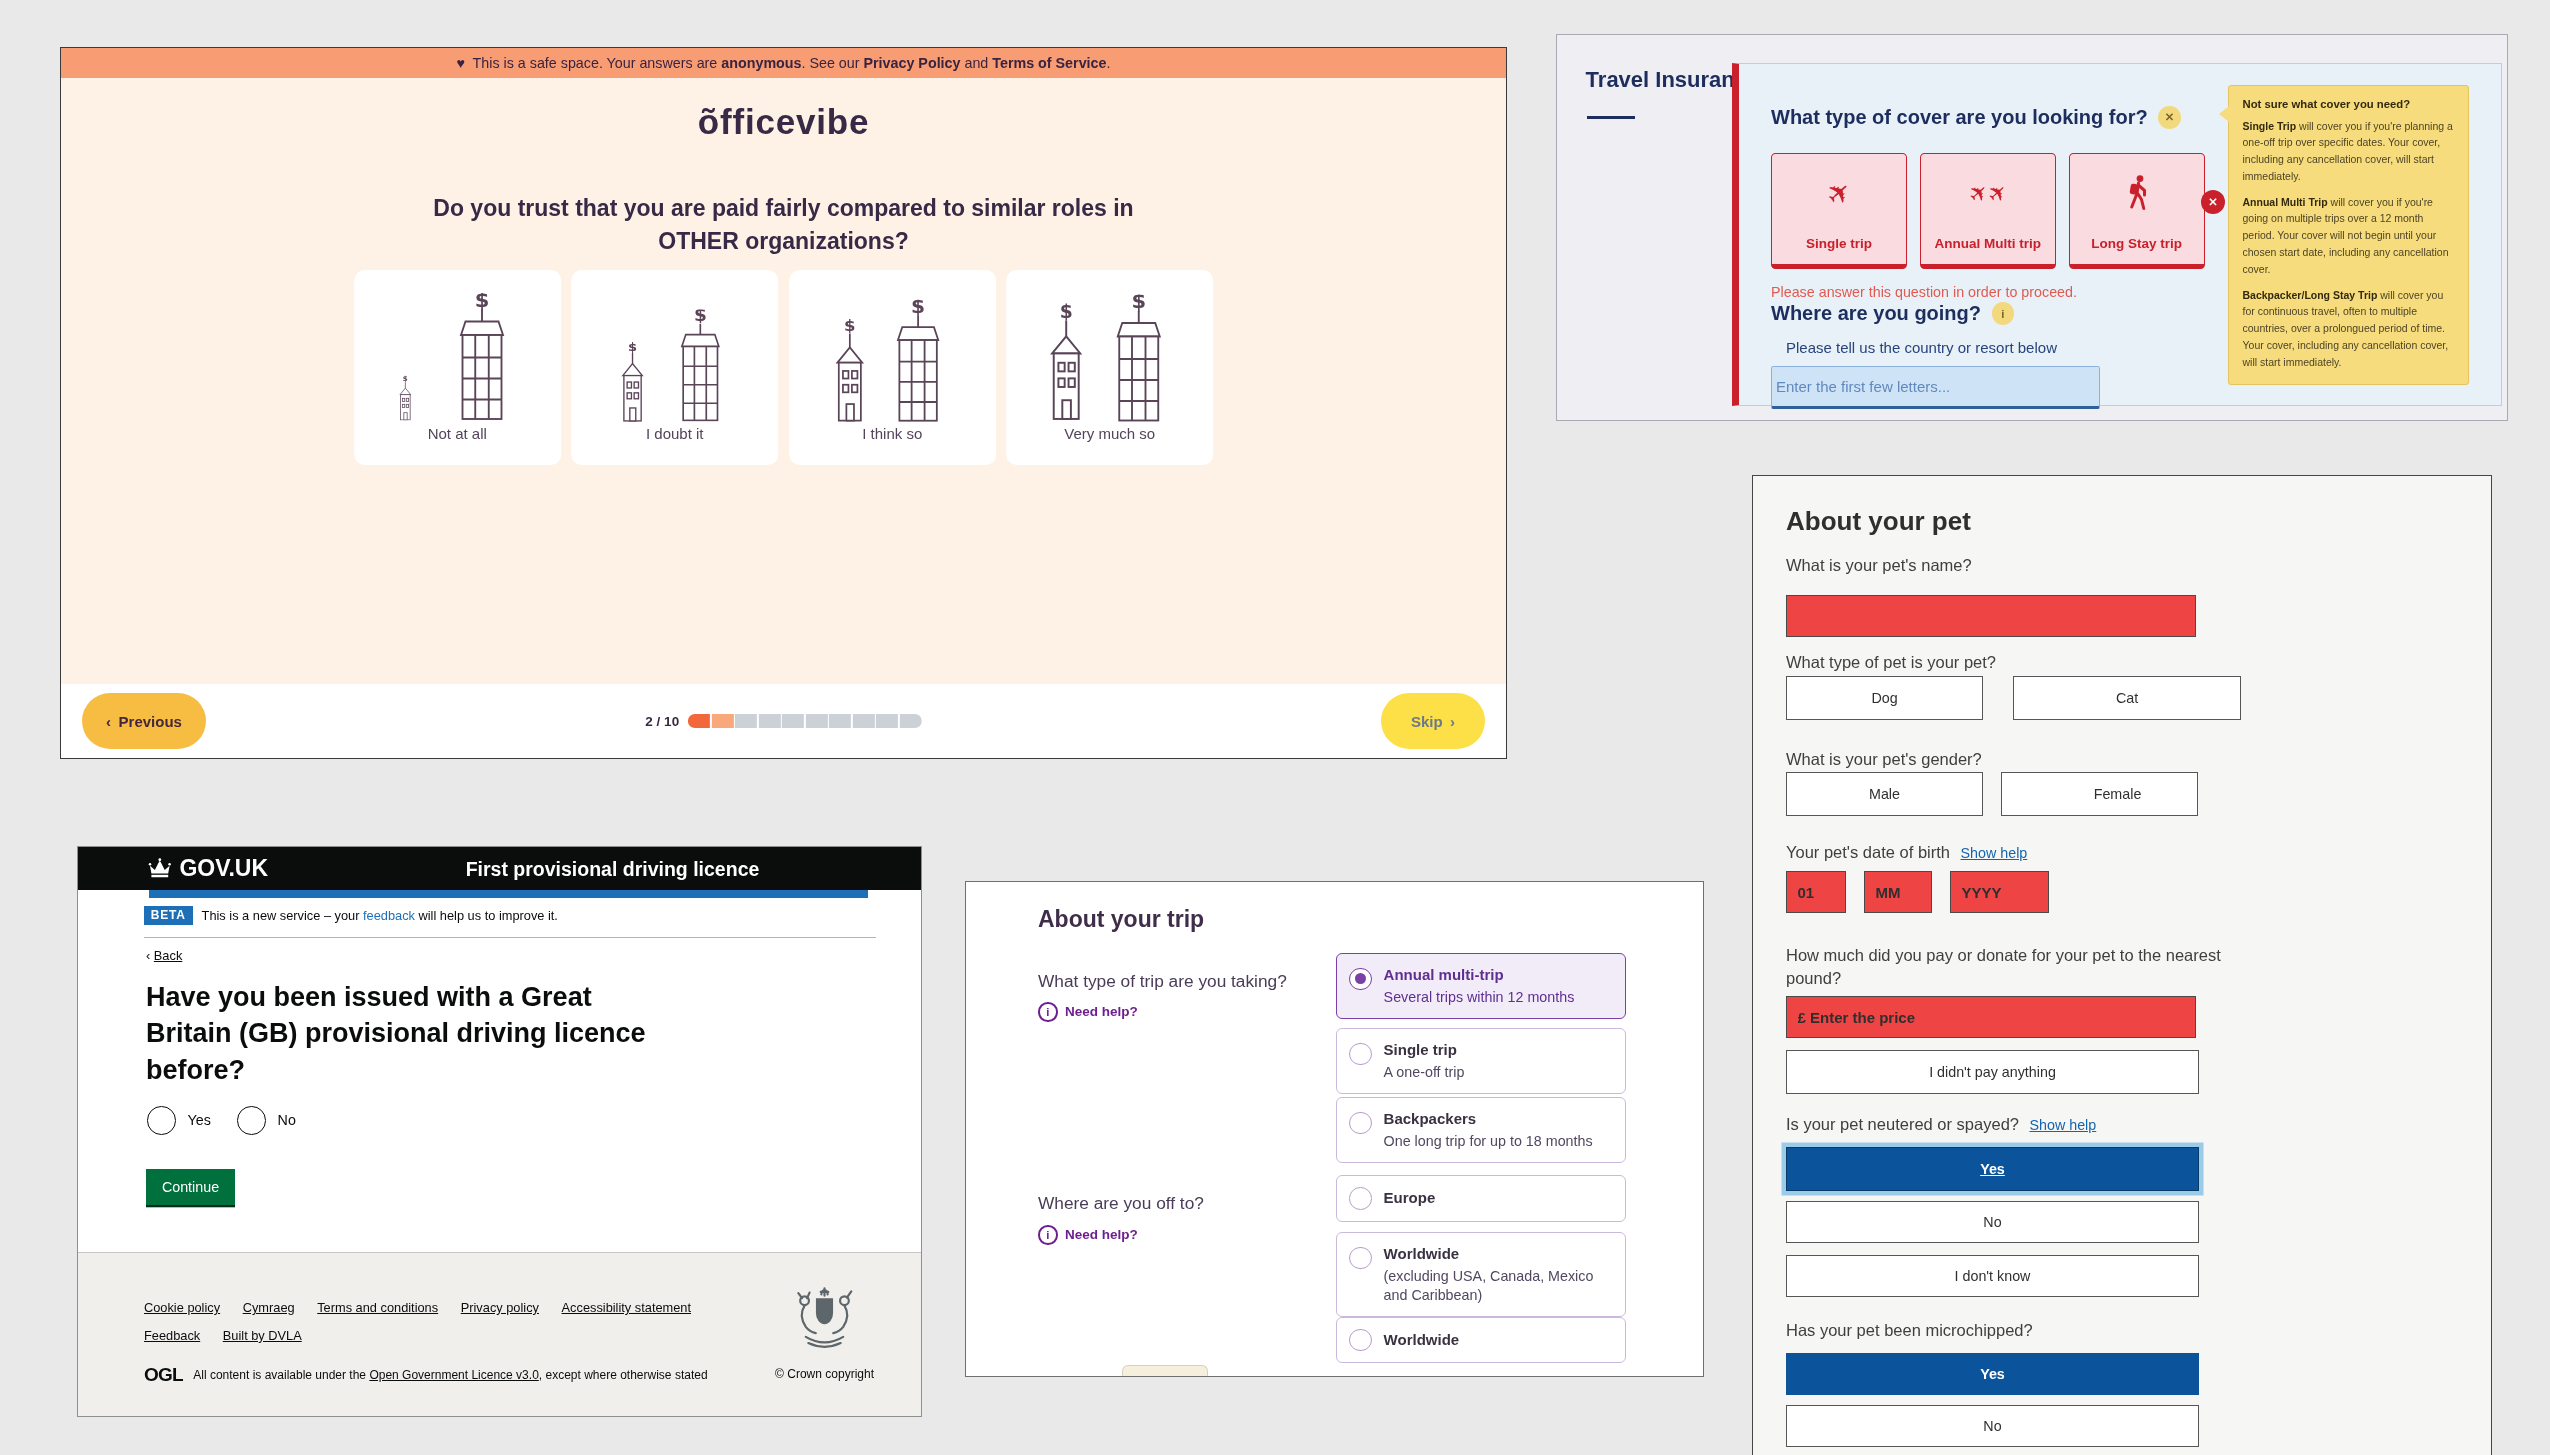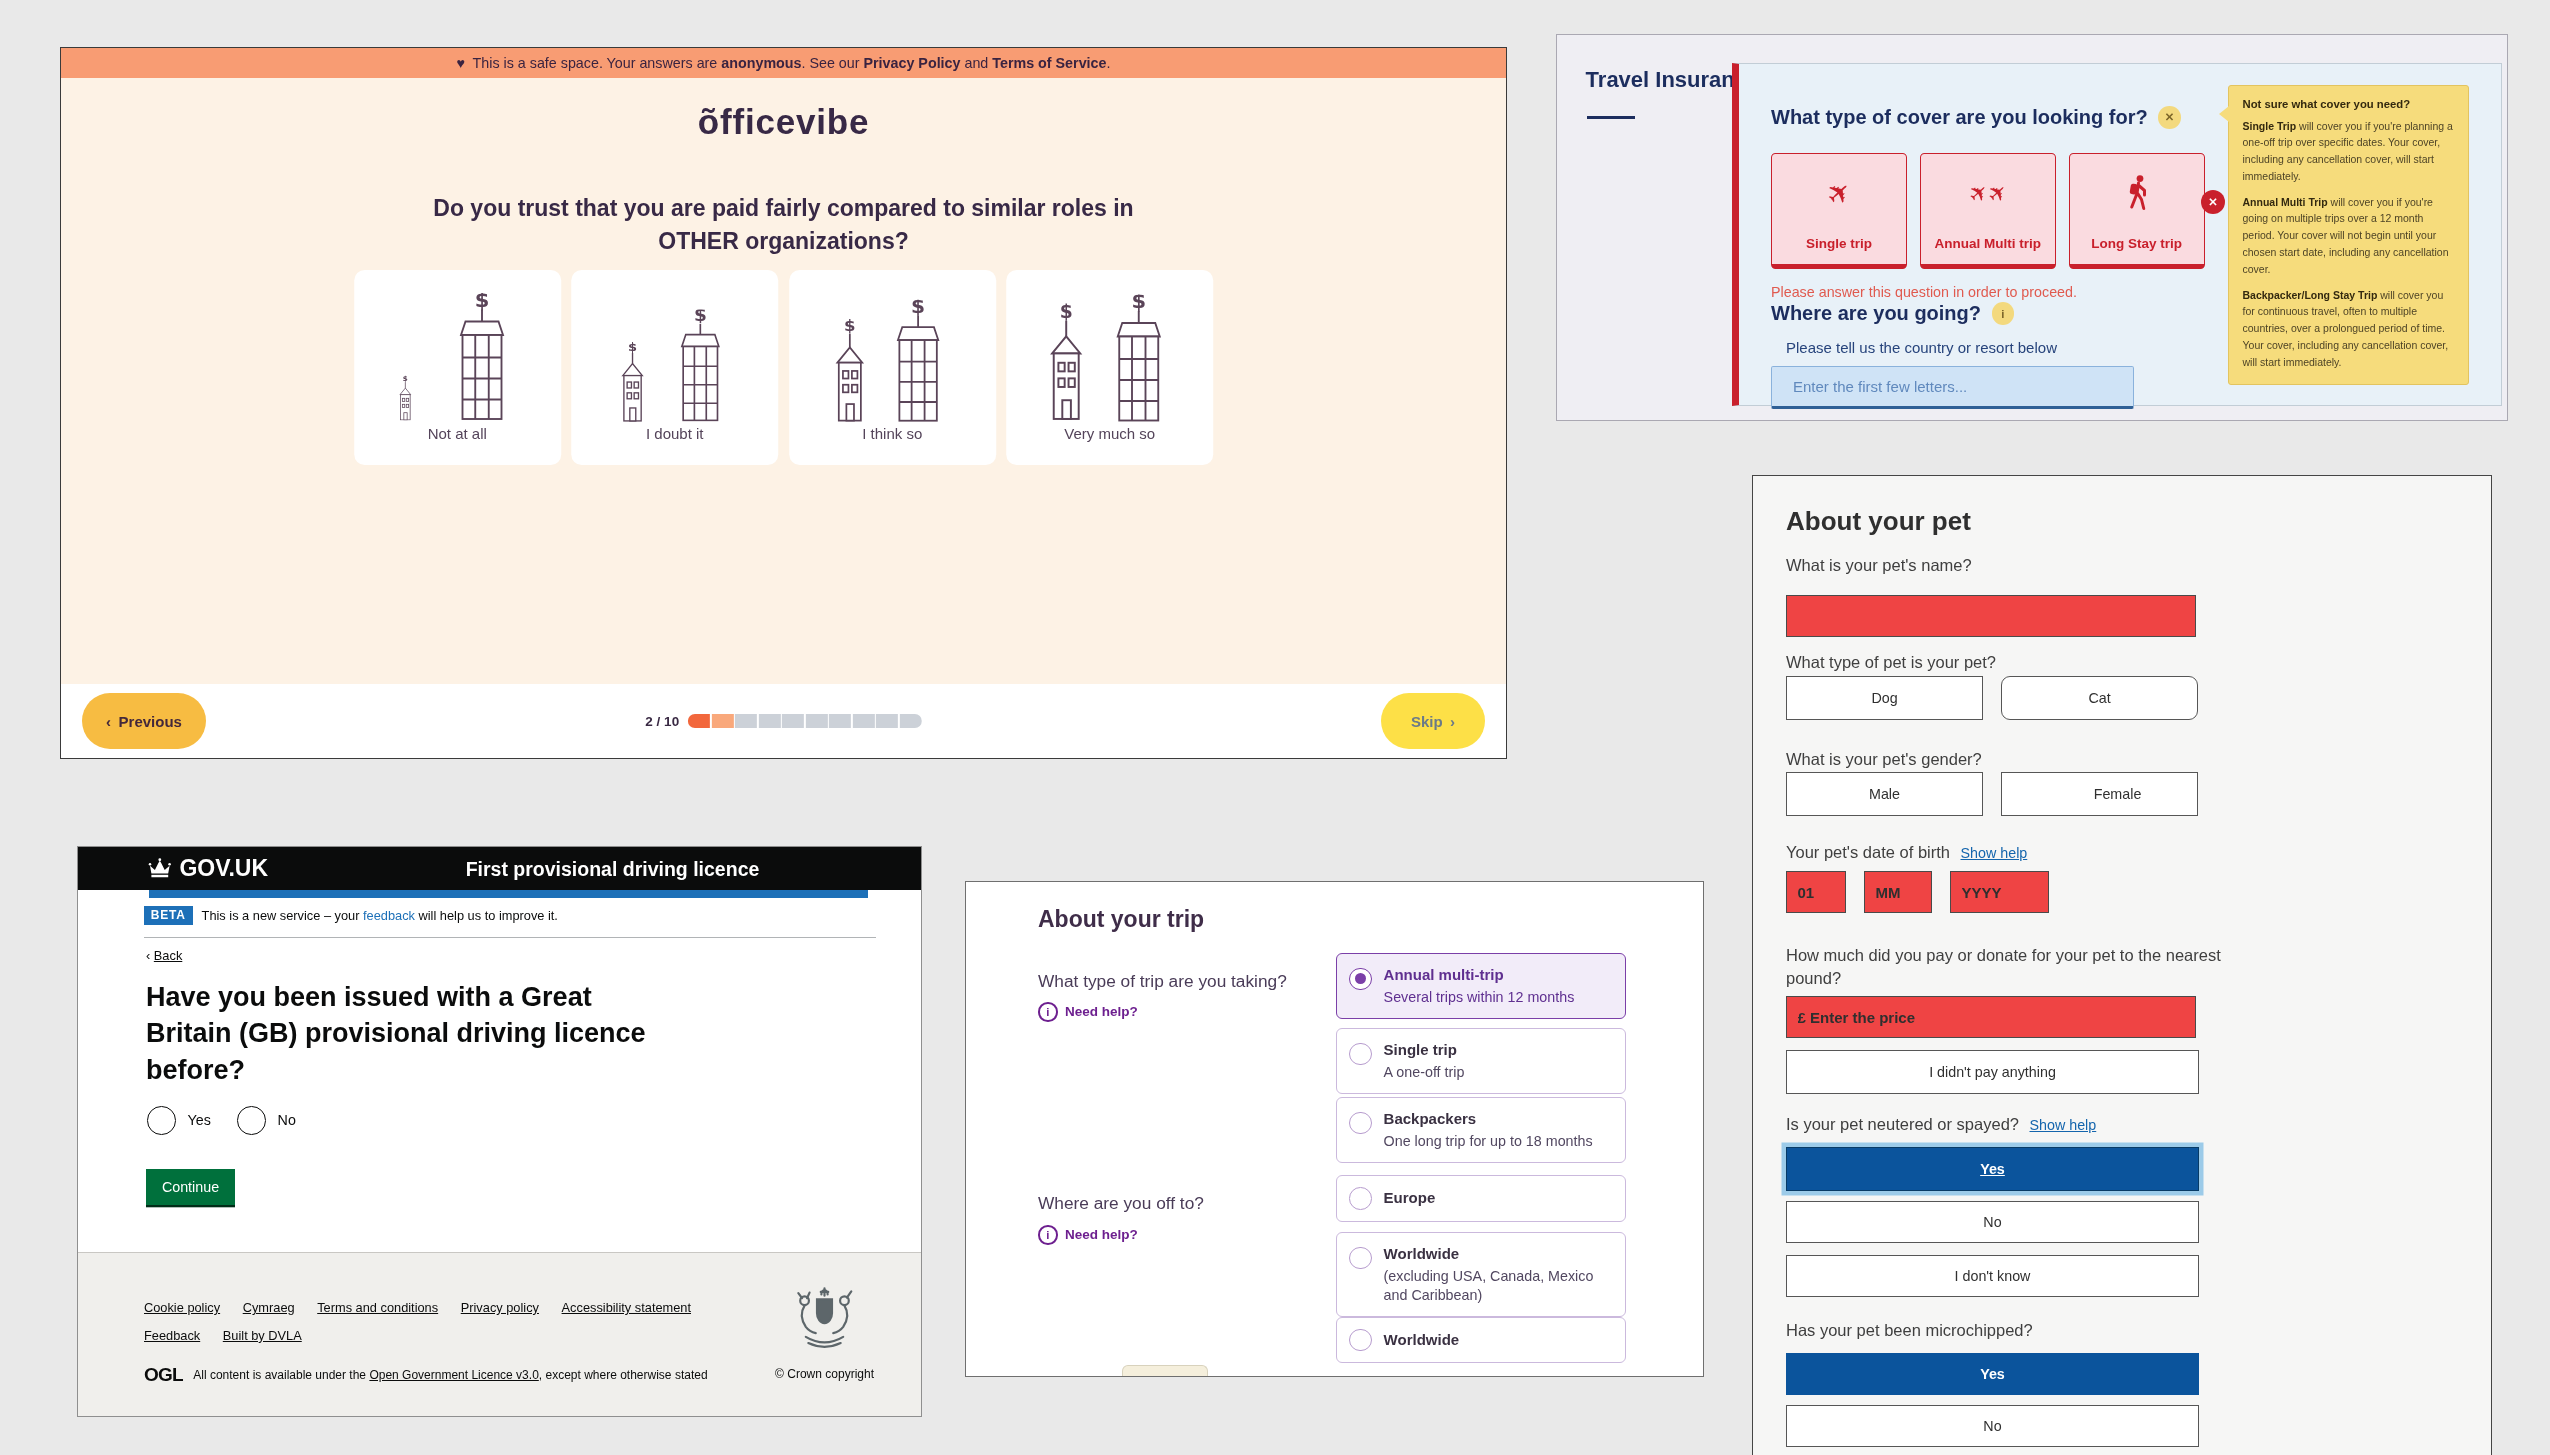--- a/index.html
+++ b/index.html
@@ -39,21 +39,21 @@
   #ti-cards{position:absolute;left:32px;top:89px;display:flex;gap:12.8px;}
   .ti-card{width:134px;height:110px;background:#fadbe0;border:1.5px solid #c9202c;border-bottom:5.3px solid #c9202c;border-radius:4.5px;position:relative;cursor:pointer;}
   .ti-card .ic{position:absolute;left:0;right:0;top:16.5px;height:45px;display:flex;align-items:center;justify-content:center;color:#c9202c;}
   .plane{display:inline-block;transform:rotate(-42deg);font-size:28.6px;color:#c9202c;font-family:"DejaVu Sans",sans-serif;}
   .plane.sm{font-size:22.6px;}
   .ti-card .lbl{position:absolute;left:0;right:0;bottom:13.5px;text-align:center;font-size:13.5px;font-weight:700;color:#c9202c;}
   #ti-xcirc{position:absolute;left:462px;top:126px;width:24px;height:24px;border-radius:50%;background:#c9202c;color:#fff;display:flex;align-items:center;justify-content:center;font-size:11.3px;font-weight:700;}
   #ti-error{position:absolute;left:32px;top:220px;font-size:14.3px;color:#e05a4f;}
   #ti-q2{position:absolute;left:32px;top:238px;font-size:20px;font-weight:700;color:#1c2d5e;display:flex;align-items:center;gap:10.5px;}
   #ti-hint{position:absolute;left:32px;top:275px;font-size:15px;color:#27447c;margin-left:15px;}
-  #ti-input{position:absolute;left:32px;top:302px;width:319px;height:39px;background:#cfe3f6;border:1.5px solid #8ab2dc;border-bottom:3px solid #2f6096;border-radius:2.3px;padding:0 21px;font-size:15px;color:#27447c;font-family:"Liberation Sans",sans-serif;}
+  #ti-input{position:absolute;left:32px;top:302px;width:319px;height:39px;background:#cfe3f6;border:1.5px solid #8ab2dc;border-bottom:3px solid #2f6096;border-radius:2.3px;padding:0 4px;font-size:15px;color:#27447c;font-family:"Liberation Sans",sans-serif;}
   #ti-input::placeholder{color:#6089bd;opacity:1;}
   #ti-tip{position:absolute;left:671px;top:50px;width:241px;background:#f6dc7c;border:0.8px solid #e3c45f;border-radius:3px;padding:12px 13.5px 13.5px 13.5px;box-sizing:border-box;z-index:5;}
   #ti-tip:before{content:"";position:absolute;left:-9.8px;top:19.5px;border-top:8.3px solid transparent;border-bottom:8.3px solid transparent;border-right:10.5px solid #f6dc7c;}
   #ti-tip h4{margin:0 0 7.5px 0;font-size:11.3px;color:#33290f;}
   #ti-tip p{margin:0 0 9px 0;font-size:10.5px;line-height:1.6;color:#4e4426;}
   #ti-tip p:last-child{margin-bottom:0;}
   #ti-tip b{color:#33290f;}
 
   
   #gov{left:77px;top:846px;width:843px;height:569px;background:#fff;border:0.8px solid #8f8f8f;}
@@ -396,21 +396,21 @@
   <div id="pet" class="panel">
     <div id="pet-title">About your pet</div>
 
     <div class="pet-label" style="top:80px;">What is your pet's name?</div>
     <input class="pet-input" style="left: 33px; top: 119px; width: 410px; height: 42px;" type="text">
 
     <div class="pet-label" style="top:177px;">What type of pet is your pet?</div>
     <div class="pet-btn" style="left:33px;top:200px;width:197px;height:44px;">
         <span>Dog</span>
       </div>
-    <div class="pet-btn" style="left:248px;top:200px;width:197px;height:44px;border-radius:9px;">
+    <div class="pet-btn" style="left:260px;top:200px;width:228px;height:44px;">
         <span>Cat</span>
       </div>
 
     <div class="pet-label" style="top:274px;">What is your pet's gender?</div>
     <div class="pet-btn" style="left:33px;top:296px;width:197px;height:44px;">
         <span>Male</span>
       </div>
     <div class="pet-btn" style="left:248px;top:296px;width:197px;height:44px;padding-left:36px;">
         <span>Female</span>
       </div>

